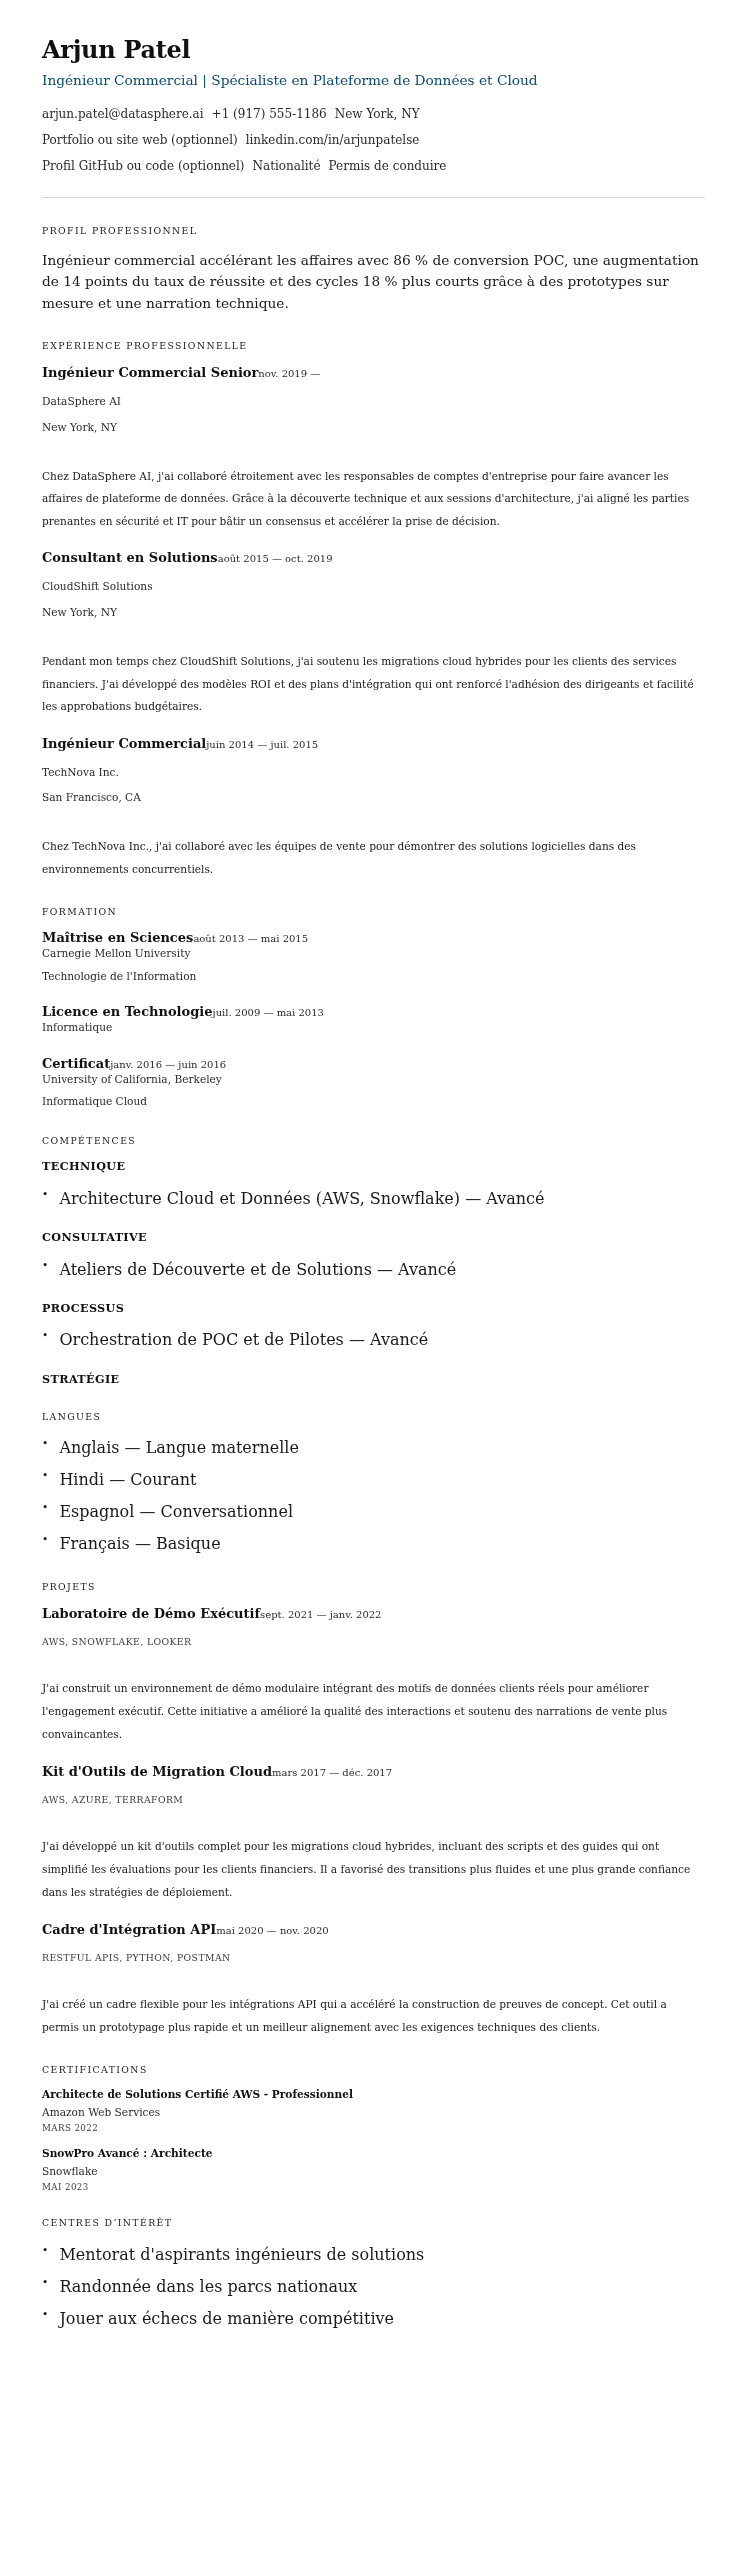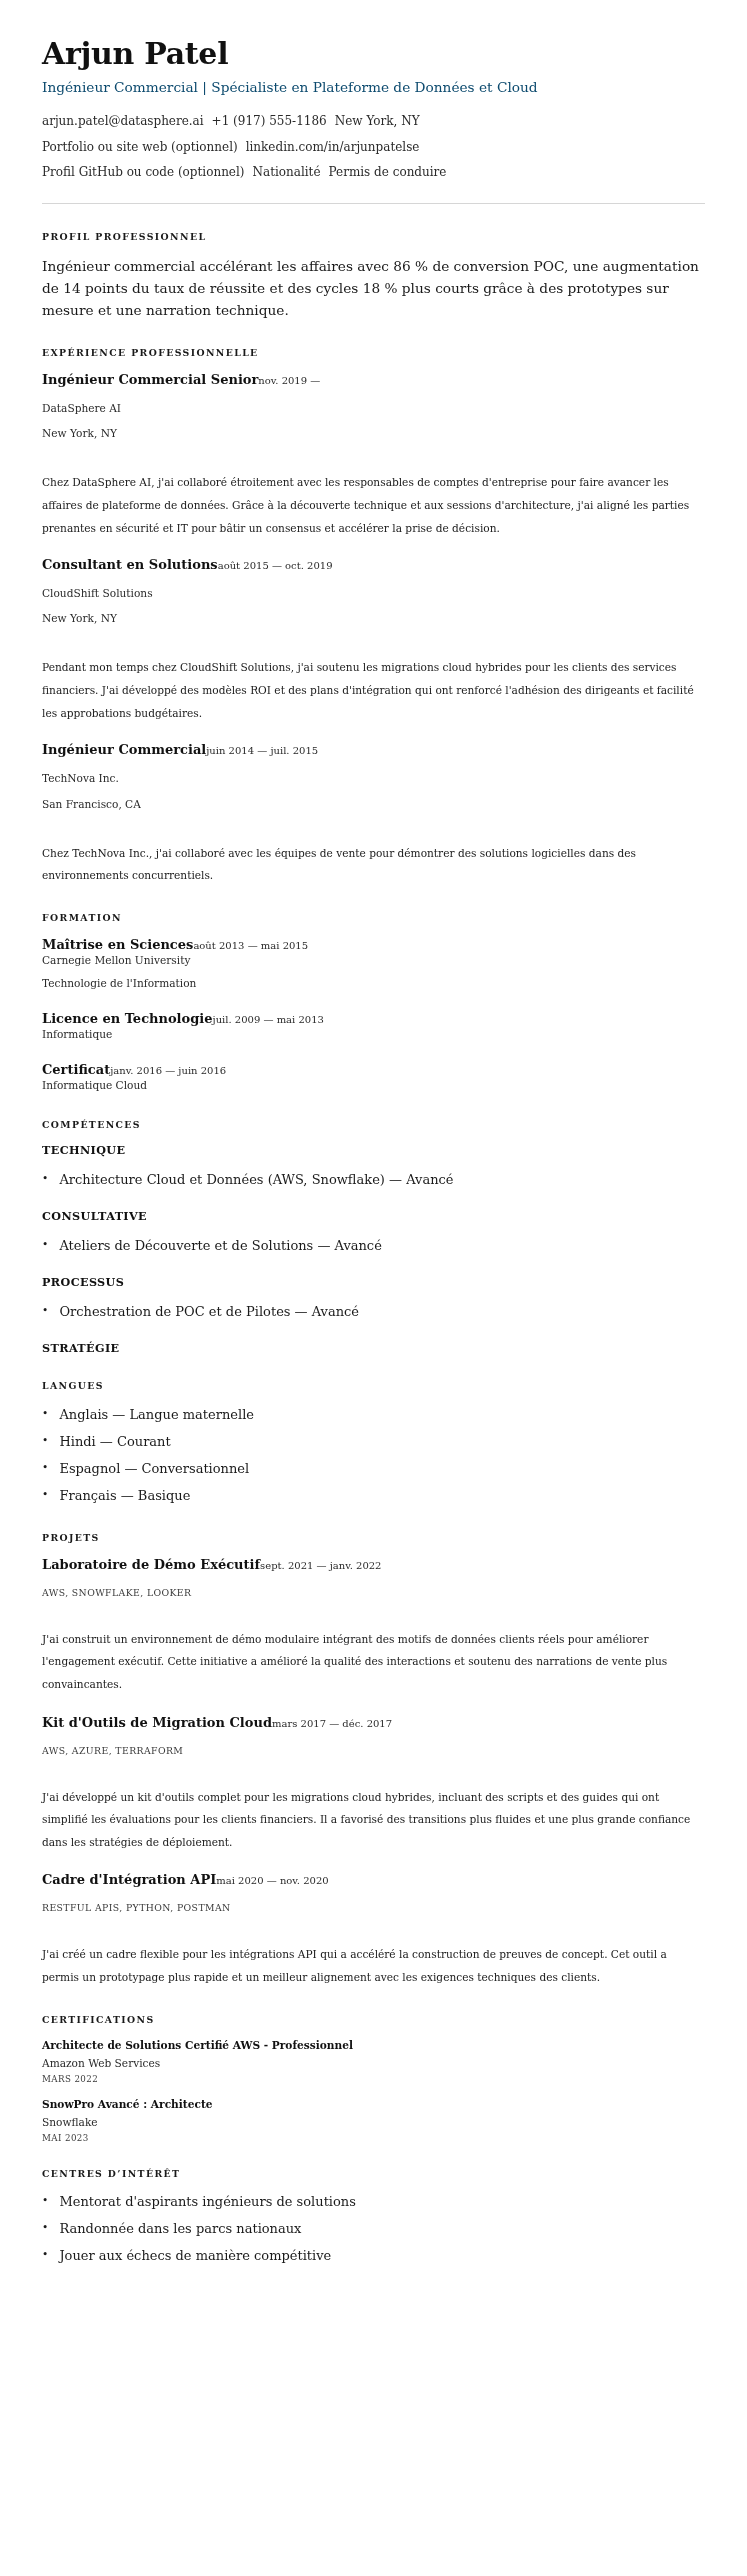--- a/index.html
+++ b/index.html
@@ -4,45 +4,45 @@
 <style>
   * { box-sizing: border-box; margin: 0; padding: 0; }
   html, body { background: #ffffff; }
   body {
     width: 747px;
     font-family: "DejaVu Serif", serif;
     color: #1a1a1a;
   }
   .page { padding: 37px 42px 25px 42px; }
 
-  .name { font-size: 30px; font-weight: bold; color: #111; line-height: 1.1; margin-bottom: 7.5px; letter-spacing: -0.3px; }
+  .name { font-size: 24px; font-weight: bold; color: #111; line-height: 1.1; margin-bottom: 7.5px; letter-spacing: -0.3px; }
   .headline { font-size: 13.7px; color: #0c4a6e; line-height: 1.4; margin-bottom: 17.4px; }
   .contact-row { font-size: 12px; color: #2a2a2a; line-height: 1.3; margin-bottom: 10px; display: flex; gap: 8px; flex-wrap: wrap; }
   .contact-row span { white-space: nowrap; }
   .divider { height: 1.2px; background: #d6d6d6; margin: 22.4px 0 27px 0; border: none; }
 
   .section { margin-bottom: 25px; }
-  .section-title { font-size: 9.3px; font-weight: bold; letter-spacing: 1.4px; text-transform: uppercase; color: #1a1a1a; margin-bottom: 13.7px; }
+  .section-title { font-size: 9.3px; font-weight: normal; letter-spacing: 1.4px; text-transform: uppercase; color: #1a1a1a; margin-bottom: 13.7px; }
   .summary { font-size: 13.7px; line-height: 1.6; color: #1a1a1a; }
 
   .entry { margin-bottom: 17.4px; }
   .entry-head { display: flex; align-items: baseline; }
   .entry-title { font-size: 13px; font-weight: bold; color: #111; }
   .entry-date { font-size: 10px; color: #2a2a2a; white-space: nowrap; }
   .entry-sub { font-size: 10.6px; color: #2a2a2a; line-height: 1.55; margin-top: 13px; }
   .entry-loc { font-size: 10.6px; color: #2a2a2a; margin-top: 11.2px; }
   .entry-desc { font-size: 10.6px; line-height: 2.15; color: #1a1a1a; margin-top: 32px; }
 
   .edu-entry { margin-bottom: 20px; }
   .edu-line { font-size: 10.6px; color: #2a2a2a; line-height: 1.55; }
   .edu-line + .edu-line { margin-top: 6.2px; }
 
   .skill-cat { font-size: 11.2px; font-weight: bold; letter-spacing: 0.4px; color: #111; margin-bottom: 12.5px; }
   .bullets { list-style: none; }
-  .bullets li { font-size: 13px; color: #1a1a1a; position: relative; padding-left: 17.4px; line-height: 1.6; }
+  .bullets li { font-size: 16px; color: #1a1a1a; position: relative; padding-left: 17.4px; line-height: 1.6; }
   .bullets li::before { content: "•"; position: absolute; left: 0; top: 0; font-size: 10.6px; }
   .skill-group { margin-bottom: 18.7px; }
   .skill-group .bullets li { margin-bottom: 0; }
 
   .lang-list li { margin-bottom: 6.2px; }
 
   .proj-tech { font-size: 9.3px; color: #3a3a3a; letter-spacing: 0.4px; text-transform: uppercase; margin-top: 15px; }
   .proj-desc { font-size: 10.6px; line-height: 2.15; color: #1a1a1a; margin-top: 30px; }
   .proj-entry { margin-bottom: 18.7px; }
 
@@ -137,20 +137,21 @@
         <div class="entry-date">juil. 2009 — mai 2013</div>
       </div>
       <div class="edu-line">Informatique</div>
     </div>
 
     <div class="edu-entry">
       <div class="entry-head">
         <div class="entry-title">Certificat</div>
         <div class="entry-date">janv. 2016 — juin 2016</div>
       </div>
+      <div class="edu-line">University of California, Berkeley</div>
       <div class="edu-line">Informatique Cloud</div>
     </div>
   </section>
 
   <section class="section">
     <h2 class="section-title">COMPÉTENCES</h2>
 
     <div class="skill-group">
       <div class="skill-cat">TECHNIQUE</div>
       <ul class="bullets">

